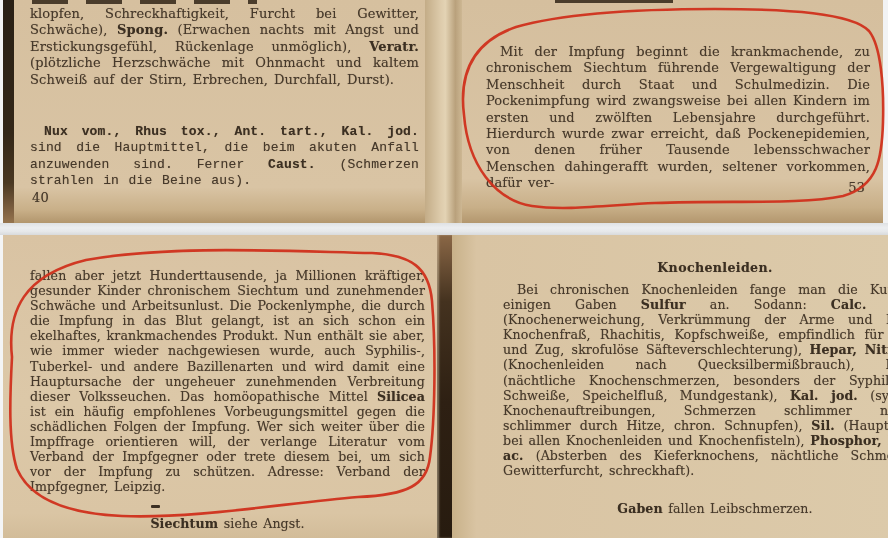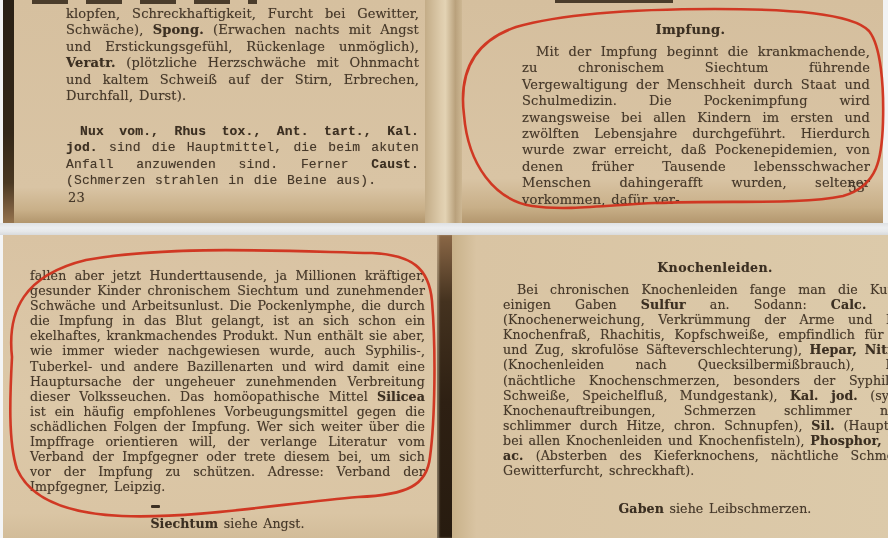--- a/index.html
+++ b/index.html
@@ -37,21 +37,21 @@
     background:linear-gradient(180deg,#8a6746,#44321f 22%,#2e2013 55%,#271b0f);
     box-shadow:inset 2px 0 2px rgba(236,219,188,.45); }
   #page-55 { left:452px; width:490px;
     background:linear-gradient(90deg,#c8b189 0,#d9c4a3 5%,#dccaaa 90%,#e5d6ba 96%,#f1e6d6); }
 
   
   .page-text {
     position:absolute; color:#46392b; text-align:justify;
     text-shadow:0 0 .7px rgba(94,76,52,.55);
   }
-  .top-text { font-size:13px; line-height:16.4px; word-spacing:1.6px; letter-spacing:.15px;margin-left:36px; }
+  .top-text { font-size:13px; line-height:16.4px; word-spacing:1.6px; letter-spacing:.15px; }
   .bot-text { font-size:12.6px; line-height:15.1px; word-spacing:1.4px; letter-spacing:.1px; }
   .indent { text-indent:14px; }
   .b, b { font-weight:bold; color:#3b2f22; }
   .heading {
     position:absolute; left:0; right:0; text-align:center; font-weight:bold;
     color:#3b2f22; letter-spacing:.35px; text-shadow:0 0 .7px rgba(94,76,52,.55);
   }
   .page-number { position:absolute; color:#46392b; text-shadow:0 0 .7px rgba(94,76,52,.55); }
   .centered-ref { text-align:center; }
 
@@ -72,28 +72,27 @@
 <div class="screen">
 
   <div class="spread" id="top-spread">
     <div class="sliver" id="ts-sliver-left"></div>
     <div id="ts-edge-dark"></div>
 
     <div class="page" id="page-52">
       <div class="remnant" id="remnant-52"></div>
       <div class="page-text top-text" style="left:16px; right:6px; top:6px;"><span>klopfen, Schreckhaftigkeit, Furcht bei Gewitter, Schwäche), </span><span class="b">Spong.</span><span> (Erwachen nachts mit Angst und Erstickungsgefühl, Rückenlage unmöglich), </span><span class="b">Veratr.</span><span> (plötzliche Herzschwäche mit Ohnmacht und kaltem Schweiß auf der Stirn, Erbrechen, Durchfall, Durst).</span></div>
       <div class="page-text top-text indent" style="left:16px; right:6px; top:124px;font-family:Liberation Mono, monospace;"><span class="b">Nux vom., Rhus tox., Ant. tart., Kal. jod.</span><span> sind die Hauptmittel, die beim akuten Anfall anzuwenden sind. Ferner </span><span class="b">Caust.</span><span> (Schmerzen strahlen in die Beine aus).</span></div>
-      <div class="page-number top-text" style="left:18px; top:190px;">23</div>
+      <div class="page-number top-text" style="left:18px; top:190px;">40</div>
     </div>
 
     <div id="ts-gutter"></div>
 
     <div class="page" id="page-53">
       <div class="remnant" id="remnant-53"></div>
-      <div class="heading top-text" style="top:22px;">Impfung.</div>
       <div class="page-text top-text indent" style="left:24px; right:13px; top:44px;"><span>Mit der Impfung beginnt die krankmachende, zu chronischem Siechtum führende Vergewaltigung der Menschheit durch Staat und Schulmedizin. Die Pockenimpfung wird zwangsweise bei allen Kindern im ersten und zwölften Lebensjahre durchgeführt. Hierdurch wurde zwar erreicht, daß Pockenepidemien, von denen früher Tausende lebensschwacher Menschen dahingerafft wurden, seltener vorkommen, dafür ver-</span></div>
       <div class="page-number top-text" style="right:18px; top:180px;">53</div>
     </div>
 
     <div class="sliver" id="ts-sliver-right"></div>
 
     <svg class="annotation-svg" width="888" height="223" viewBox="0 0 888 223">
       <path fill="none" stroke-width="2.6" stroke-linecap="round" stroke-linejoin="round" opacity="0.95" d="M 464 115
                C 459 75, 472 42, 516 27
                C 565 13, 640 9, 715 9
@@ -115,21 +114,21 @@
       <div class="page-text bot-text" style="left:27px; right:12px; top:33px;"><span>fallen aber jetzt Hunderttausende, ja Millionen kräftiger, gesunder Kinder chronischem Siechtum und zunehmender Schwäche und Arbeitsunlust. Die Pockenlymphe, die durch die Impfung in das Blut gelangt, ist an sich schon ein ekelhaftes, krankmachendes Produkt. Nun enthält sie aber, wie immer wieder nachgewiesen wurde, auch Syphilis-, Tuberkel- und andere Bazillenarten und wird damit eine Hauptursache der ungeheuer zunehmenden Verbreitung dieser Volksseuchen. Das homöopathische Mittel </span><span class="b">Silicea</span><span> ist ein häufig empfohlenes Vorbeugungsmittel gegen die schädlichen Folgen der Impfung. Wer sich weiter über die Impffrage orientieren will, der verlange Literatur vom Verband der Impfgegner oder trete diesem bei, um sich vor der Impfung zu schützen. Adresse: Verband der Impfgegner, Leipzig.</span></div>
       <div class="dash-mark"></div>
       <div class="page-text bot-text centered-ref" style="left:27px; right:12px; top:281px;"><span class="b">Siechtum</span><span> siehe Angst.</span></div>
     </div>
 
     <div id="bs-gutter"></div>
 
     <div class="page" id="page-55">
       <div class="heading bot-text" style="top:25px; left:51px; right:15px;">Knochenleiden.</div>
       <div class="page-text bot-text indent" style="left:51px; right:15px; top:47px;"><span>Bei chronischen Knochenleiden fange man die Kur mit einigen Gaben </span><span class="b">Sulfur</span><span> an. Sodann: </span><span class="b">Calc. carb.</span><span> (Knochenerweichung, Verkrümmung der Arme und Beine, Knochenfraß, Rhachitis, Kopfschweiße, empfindlich für Kälte und Zug, skrofulöse Säfteverschlechterung), </span><span class="b">Hepar, Nitri ac.</span><span> (Knochenleiden nach Quecksilbermißbrauch), </span><span class="b">Merc.</span><span> (nächtliche Knochenschmerzen, besonders der Syphilitiker, Schweiße, Speichelfluß, Mundgestank), </span><span class="b">Kal. jod.</span><span> (syphilit. Knochenauftreibungen, Schmerzen schlimmer nachts, schlimmer durch Hitze, chron. Schnupfen), </span><span class="b">Sil.</span><span> (Hauptmittel bei allen Knochenleiden und Knochenfisteln), </span><span class="b">Phosphor, Phos. ac.</span><span> (Absterben des Kieferknochens, nächtliche Schmerzen, Gewitterfurcht, schreckhaft).</span></div>
-      <div class="page-text bot-text centered-ref" style="left:51px; right:15px; top:266px;"><span class="b">Gaben</span><span> siehe Leibschmerzen.</span></div>
+      <div class="page-text bot-text centered-ref" style="left:51px; right:15px; top:266px;"><span class="b">Gaben</span><span> fallen Leibschmerzen.</span></div>
     </div>
 
     <svg class="annotation-svg" width="888" height="303" viewBox="0 0 888 303">
       <path fill="none" stroke-width="2.6" stroke-linecap="round" stroke-linejoin="round" opacity="0.95" d="M 12 122
                C 7 76, 24 40, 86 25
                C 170 10, 280 16, 372 18
                C 412 20, 429 33, 432 66
                C 436 115, 435 185, 430 222
                C 427 250, 408 260, 358 262
                C 285 268, 195 284, 122 281

